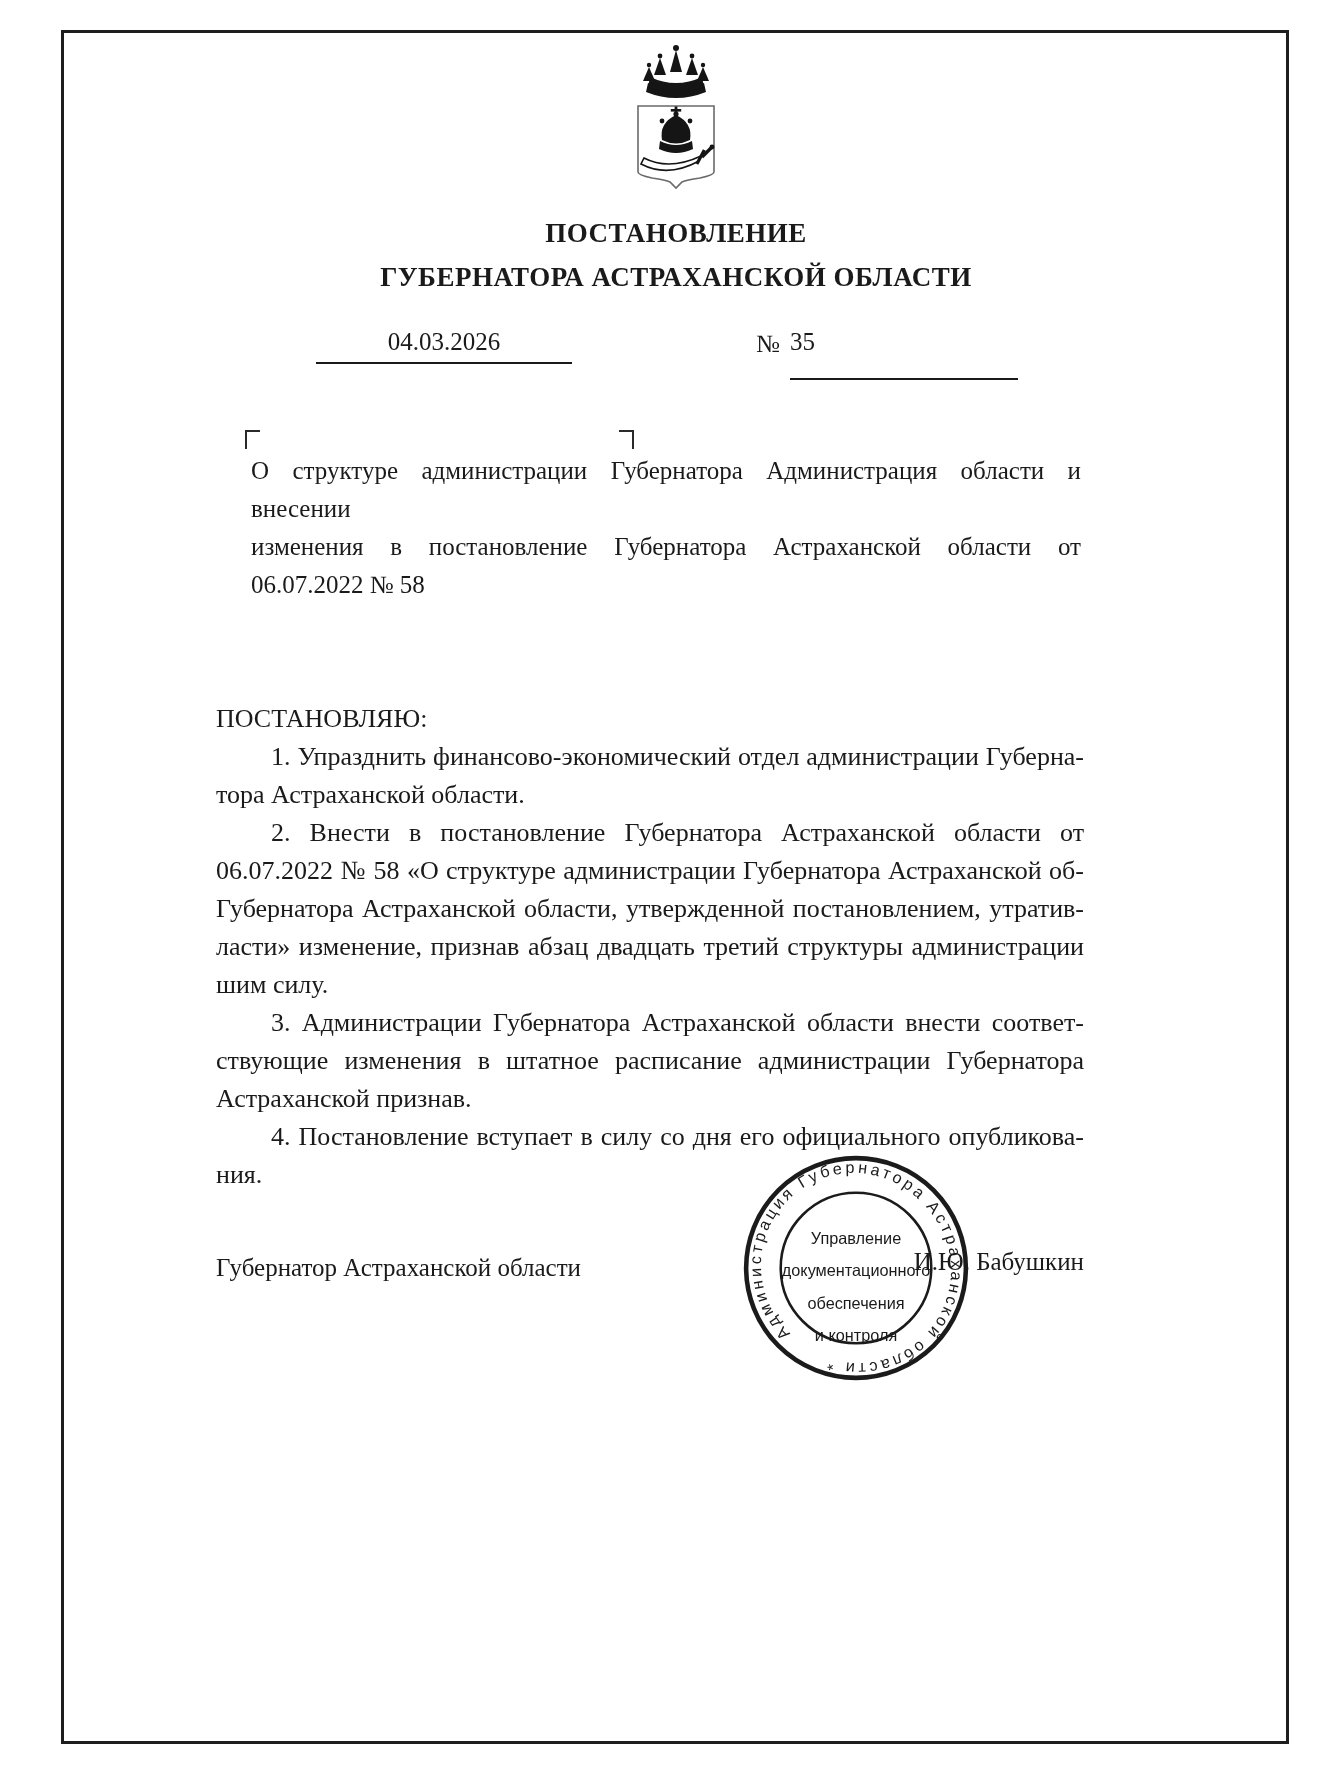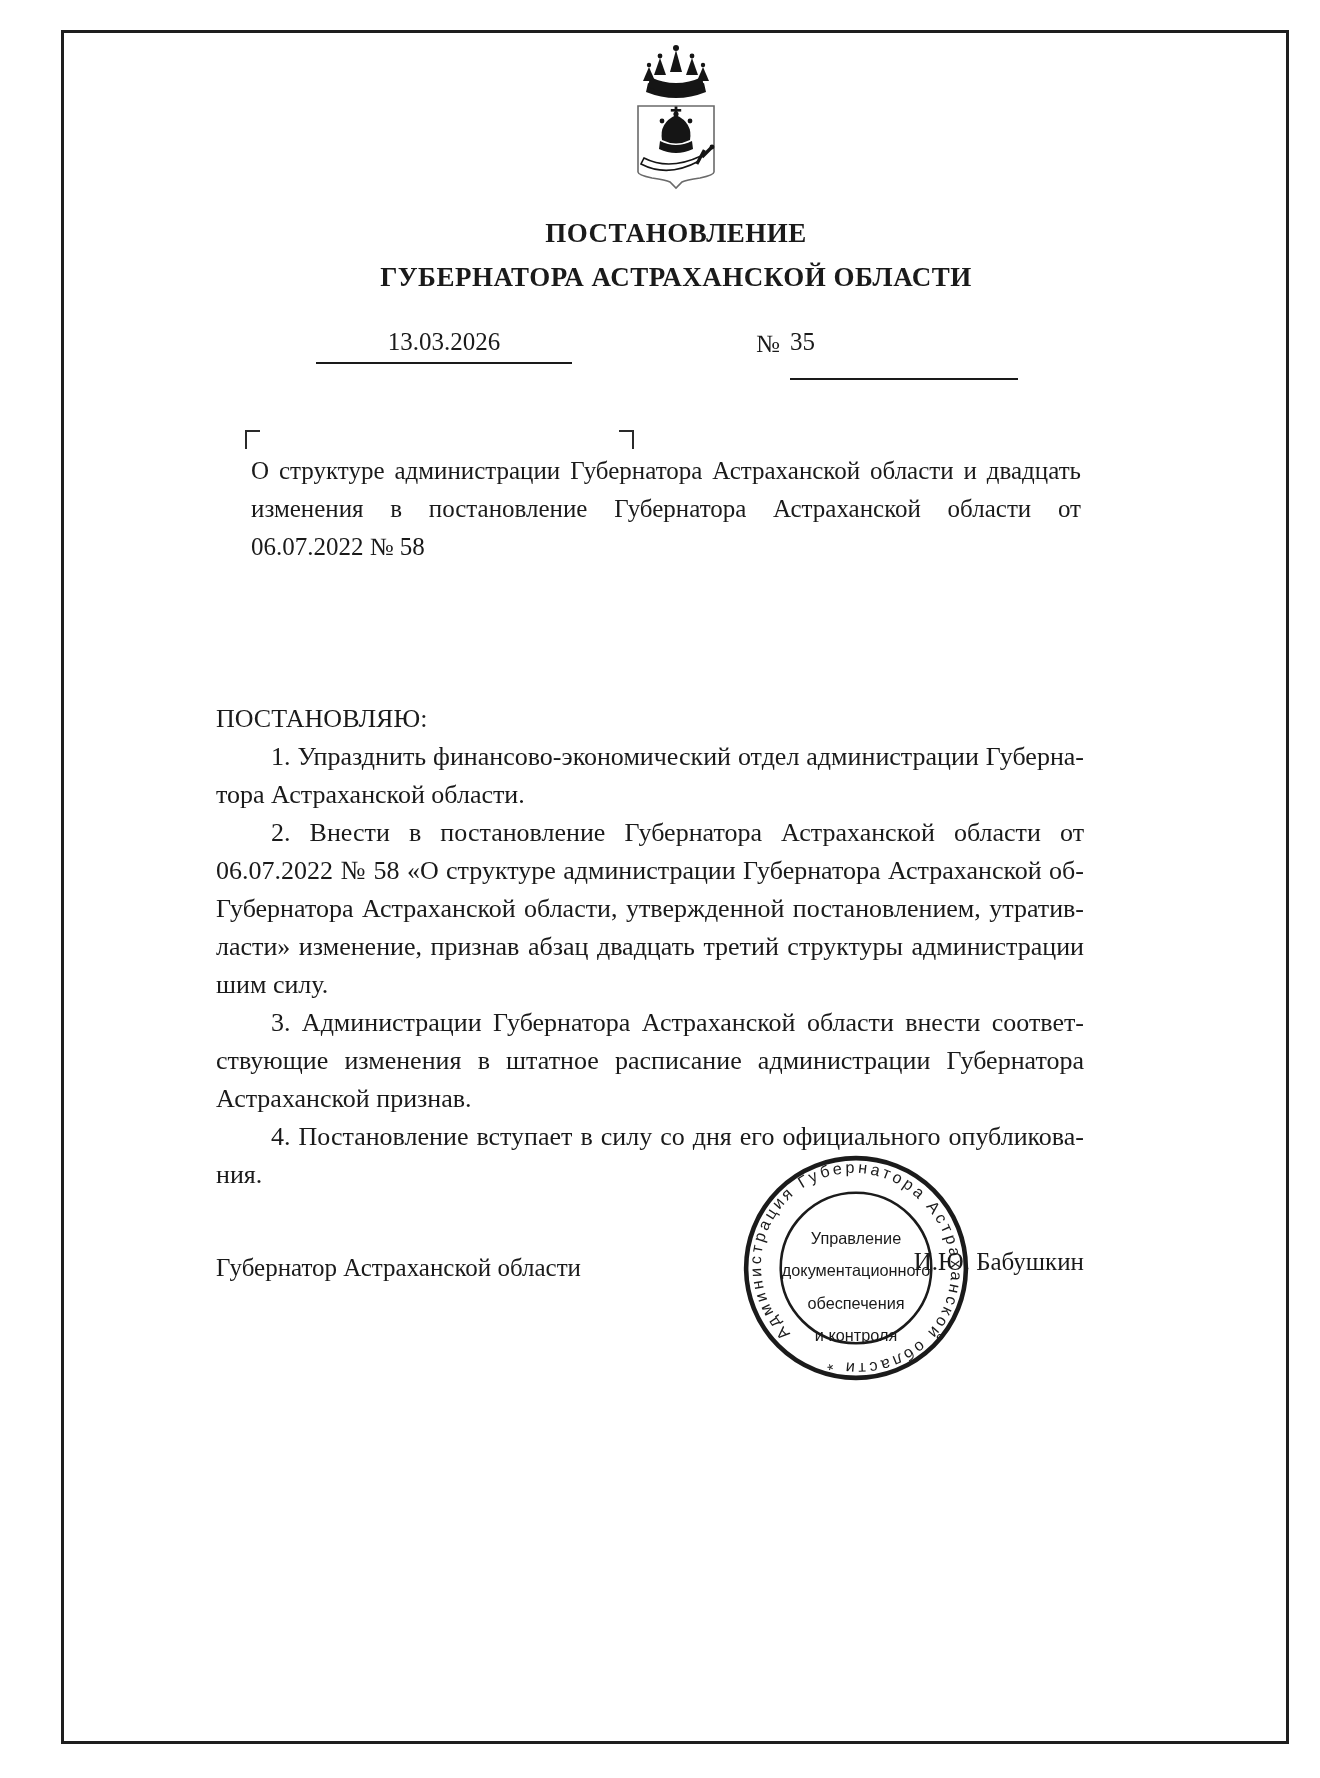--- a/index.html
+++ b/index.html
@@ -71,30 +71,30 @@
         <path d="M96,113 L105,104" stroke="#151515" stroke-width="3.4"></path>
         <circle cx="106" cy="103" r="2.4" fill="#151515"></circle>
       </g>
     </svg>
   </div>
 
   <div class="title t1">ПОСТАНОВЛЕНИЕ</div>
   <div class="title t2">ГУБЕРНАТОРА АСТРАХАНСКОЙ ОБЛАСТИ</div>
 
   <div class="daterow">
-    <div class="date-slot">13.03.2026</div>
+    <div class="date-slot">04.03.2026</div>
     <div class="no-sign">№</div>
     <div class="no-slot">35</div>
   </div>
 
   <div class="mark mark-l"></div>
   <div class="mark mark-r"></div>
 
   <div class="subject">
-    <div class="bline jl">О структуре администрации Губернатора Астраханской области и двадцать</div>
+    <div class="bline jl">О структуре администрации Губернатора Администрация области и внесении</div>
     <div class="bline jl">изменения в постановление Губернатора Астраханской области от</div>
     <div class="bline ll">06.07.2022 № 58</div>
   </div>
 
   <div class="bodyblock">
     <div class="bline ll lead">ПОСТАНОВЛЯЮ:</div>
 
     <div>
       <div class="bline jl fl">1. Упразднить финансово-экономический отдел администрации Губерна-</div>
       <div class="bline ll">тора Астраханской области.</div>

